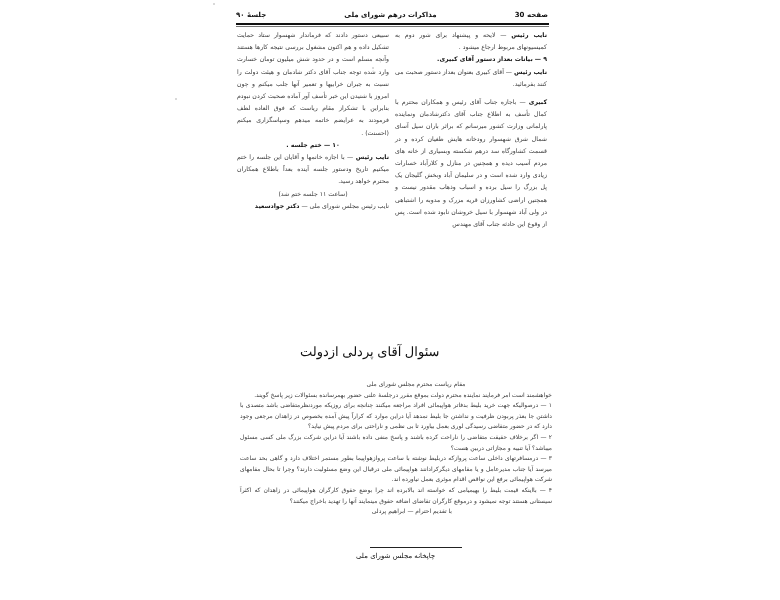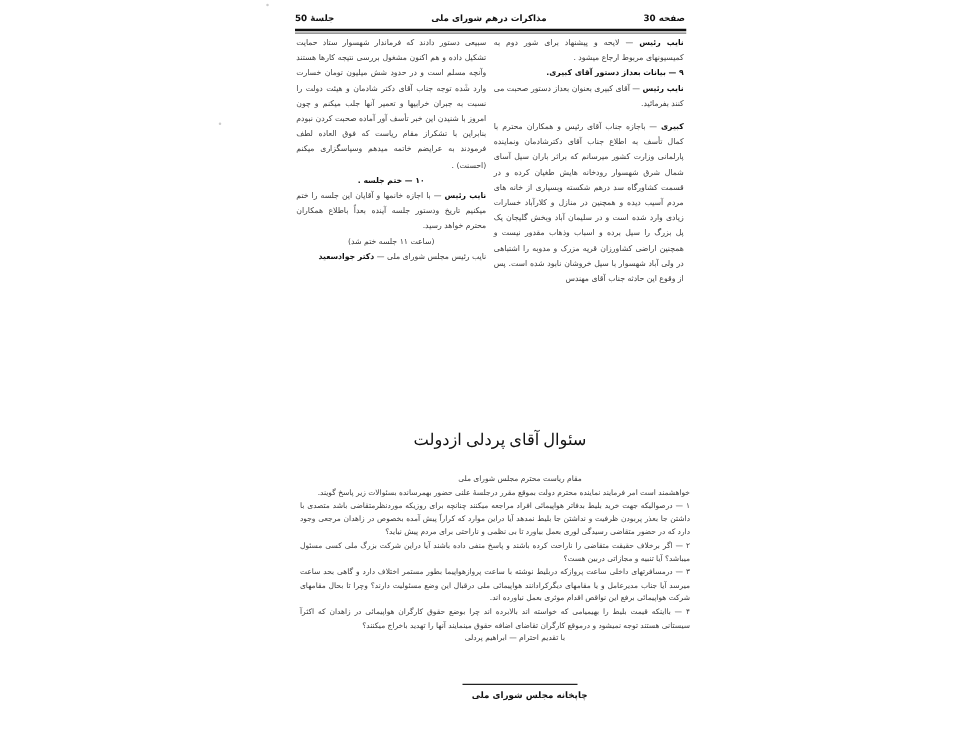--- a/index.html
+++ b/index.html
@@ -23,46 +23,46 @@
   }
   .col-right { left:395px; top:29px; width:152px; }
   .col-left  { left:237px; top:29px; width:152px; }
   .col p { margin:0; }
   .col .speaker { font-weight:bold; color:#111; }
   .col .center { text-align:center; }
   .col .gap { height:6px; }
   .col .sig { font-size:6.2px; }
   .col .sig b { color:#111; }
   .title {
-    position:absolute; left:300px; top:344px; width:200px; text-align:center;
-    direction:rtl; font-family:Liberation Serif, serif; font-size:13px; color:#111;
+    position:absolute; left:300px; top:344px; width:200px; text-align:left;
+    direction:rtl; font-family:Liberation Sans, sans-serif; font-size:13px; color:#111;
   }
   .letter {
     position:absolute; left:240px; top:379px; width:312px; direction:rtl;
     font-size:6px; line-height:10.6px; color:#3a3a3a; text-align:justify;
   }
   .letter p { margin:0; }
   .letter .salutation { text-align:center; margin-right:-40px; }
   .letter .closing { padding-right:100px; }
   .footer-rule {
     position:absolute; left:370px; top:547px; width:92px; height:1px; background:#222;
   }
   .footer {
-    position:absolute; left:338px; top:552px; width:132px; text-align:right; direction:rtl;
-    font-size:7px; font-weight:bold; color:#111;
+    position:absolute; left:356px; top:552px; width:132px; text-align:left; direction:rtl;
+    font-size:7px; font-weight:normal; color:#111;
   }
   .speck { position:absolute; width:2px; height:2px; background:#ccc; border-radius:1px; }
 </style>
 </head>
 <body>
 
 <div class="page-header">
   <span>صفحه 30</span>
   <span>مذاکرات درهم شورای ملی</span>
-  <span>جلسهٔ 50</span>
+  <span>جلسهٔ ۹۰</span>
 </div>
 <div class="header-rule"></div>
 <div class="header-rule2"></div>
 
 <div class="col col-right">
   <p>
     <span class="speaker">نایب رئیس</span><span> — لایحه و پیشنهاد برای شور دوم به کمیسیونهای مربوط ارجاع میشود .</span>
   </p>
   <p style="font-weight:bold;color:#111">۹ — بیانات بعداز دستور آقای کبیری.</p>
   <p>

